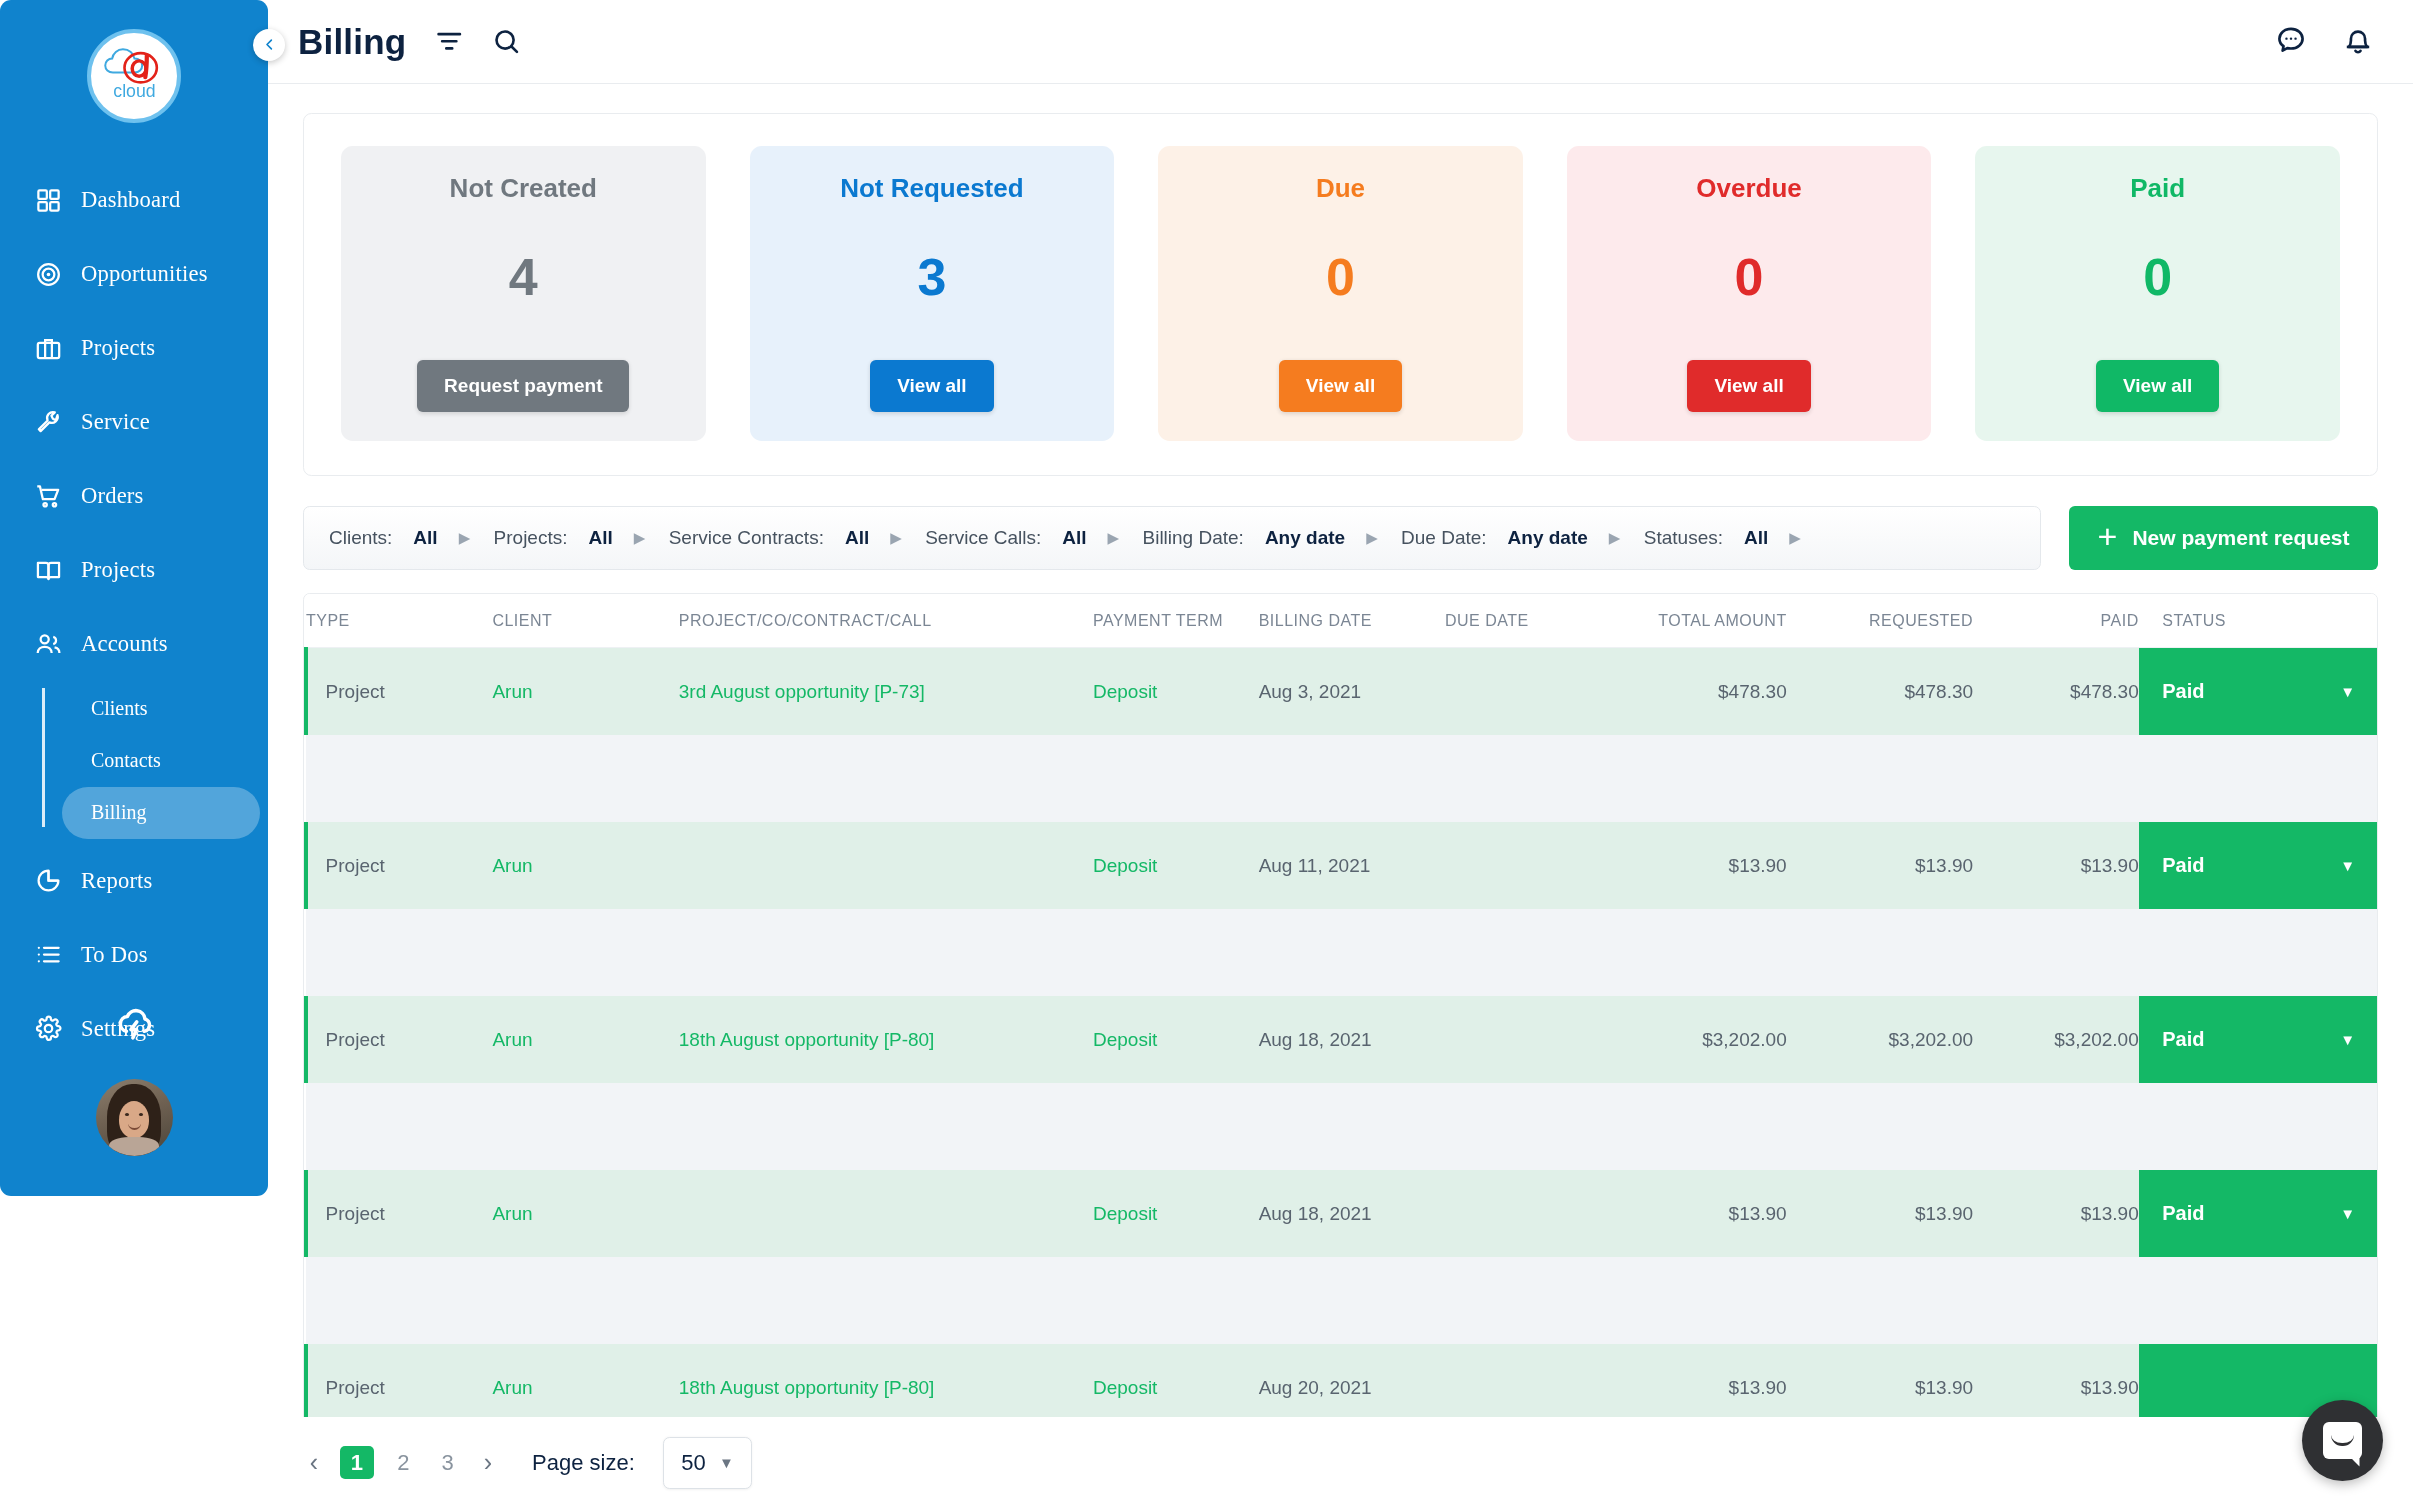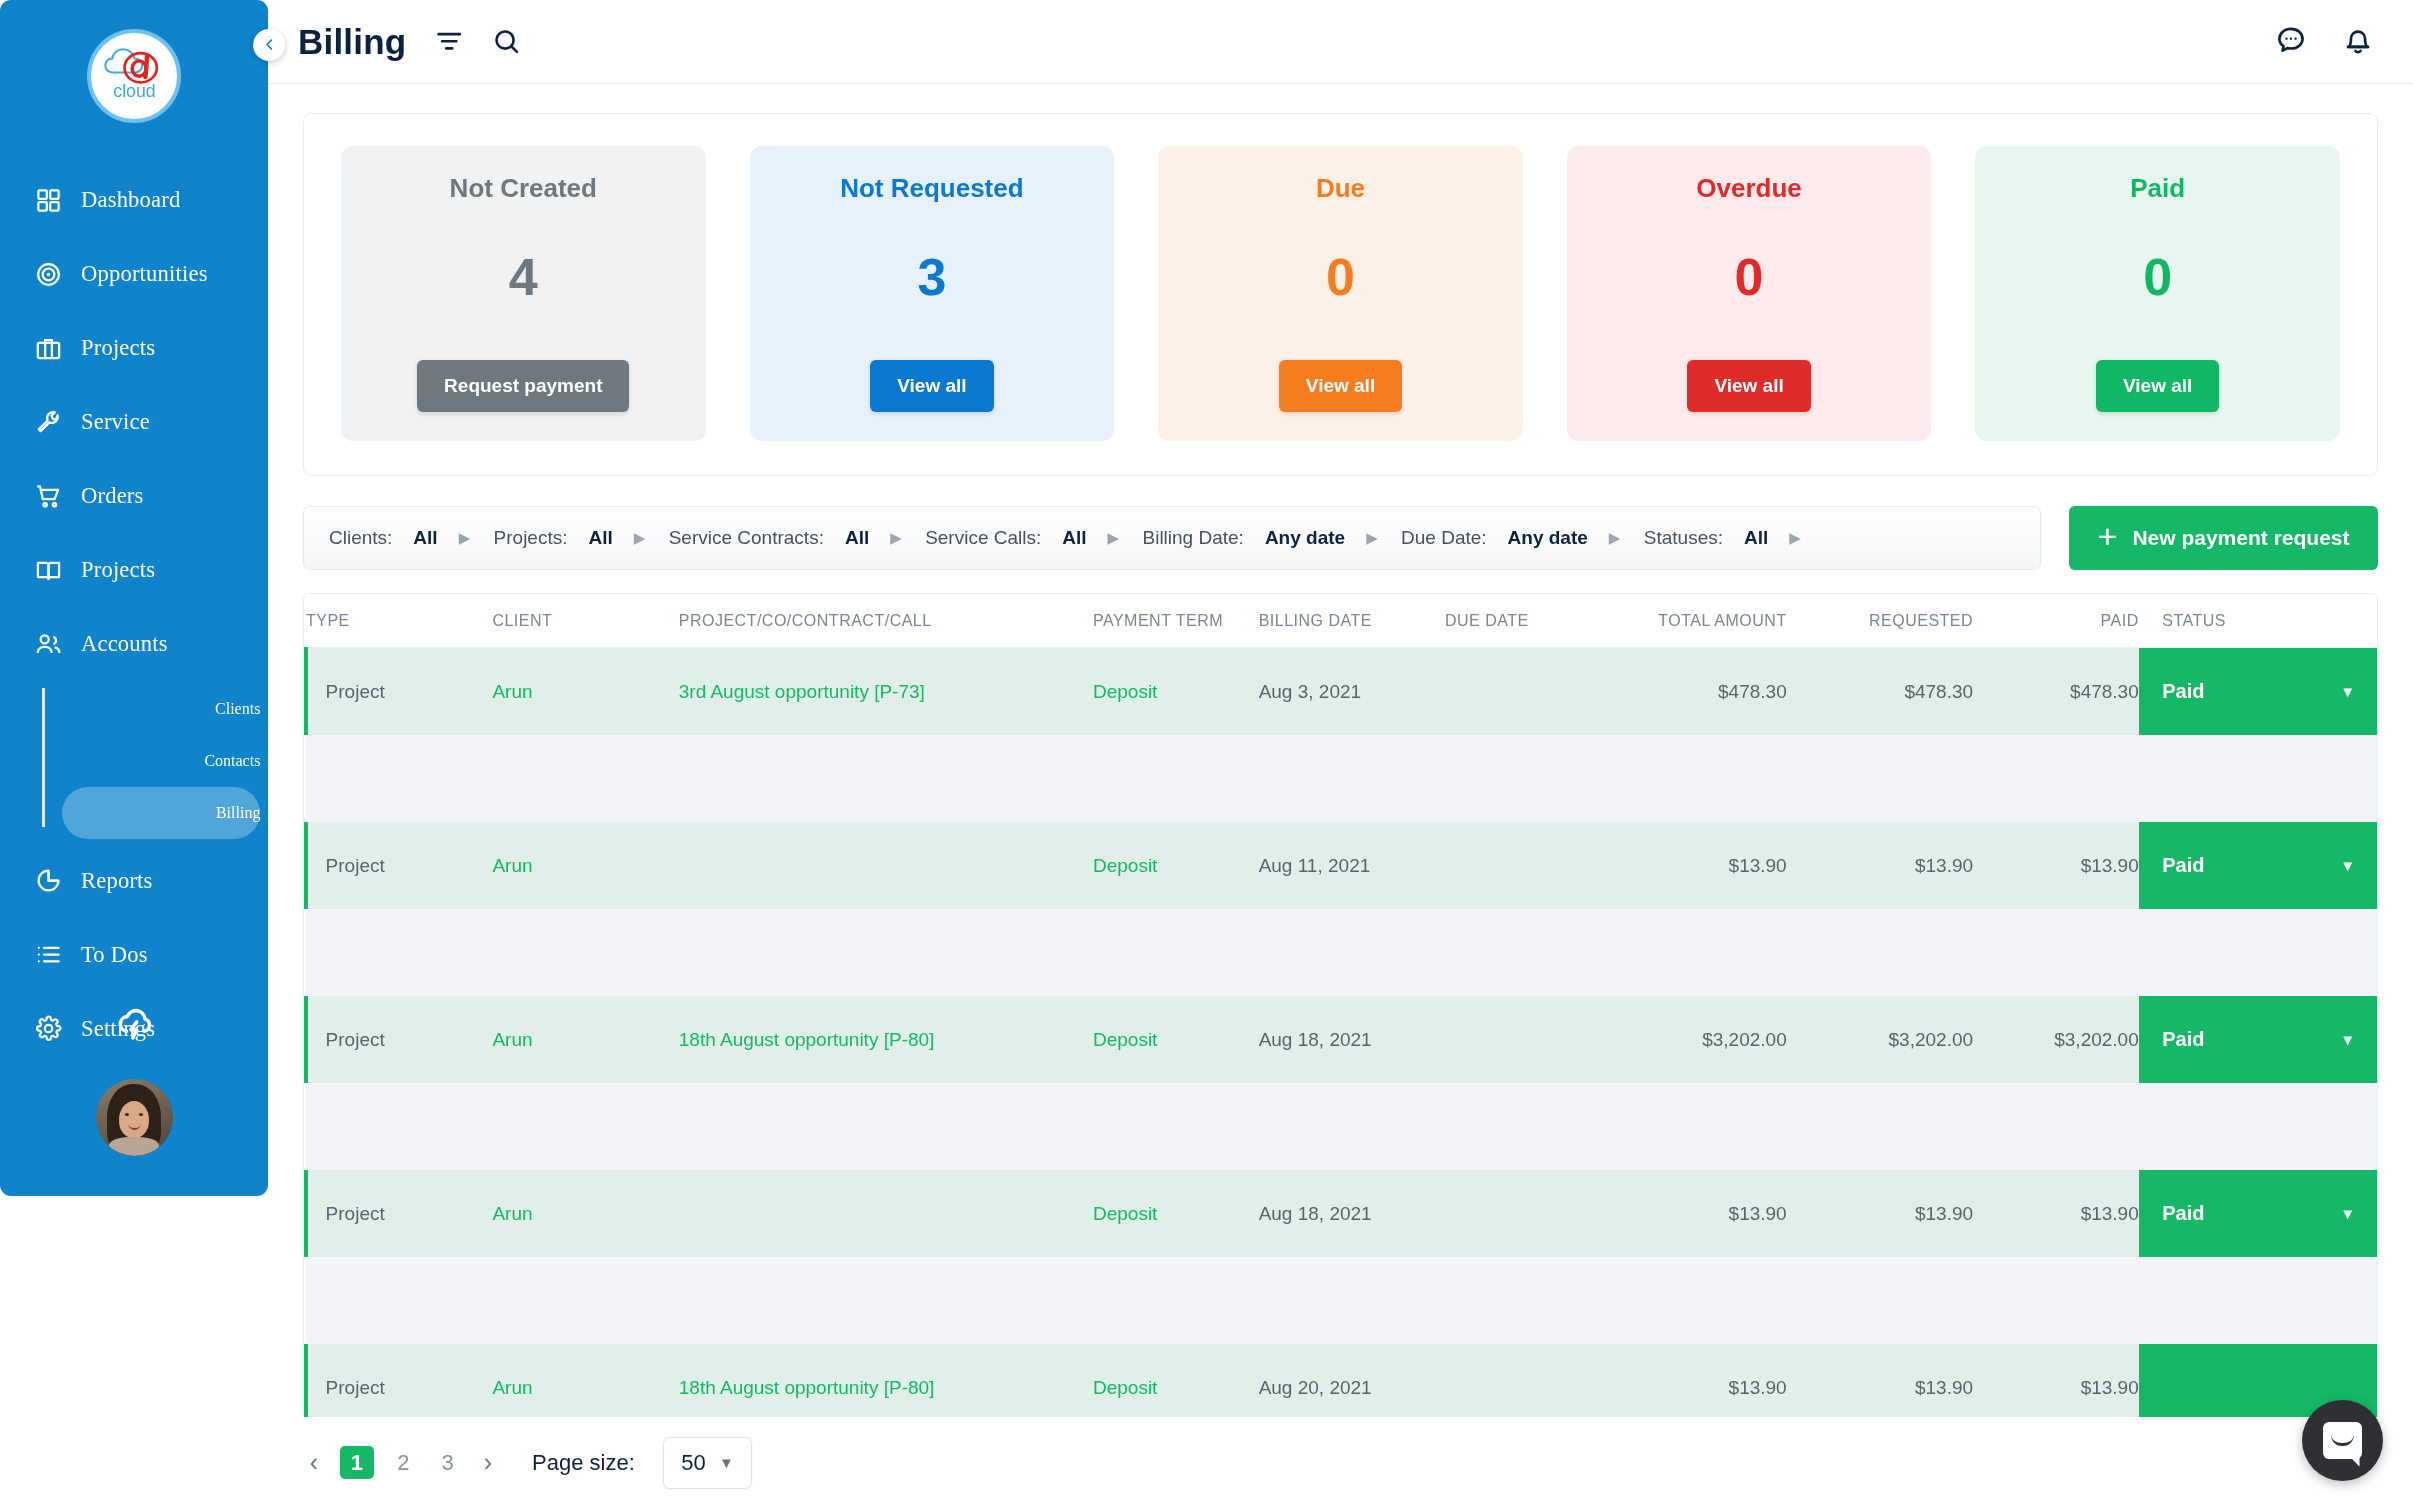--- a/index.html
+++ b/index.html
@@ -35,23 +35,22 @@
   .nav-item .ico svg { width: 27px; height: 27px; stroke: #fff; fill: none; stroke-width: 2; }
   .nav-label { font-size: 22.6px; letter-spacing: 0.2px; color: #fff; }
 
   .subnav { position: relative; margin: -11.7px 0 18.4px 0; padding-left: 44px; }
   .subnav:before {
     content:""; position:absolute; left: 42px; top: 5px; bottom: 11.7px;
     width: 2.5px; background: rgba(255,255,255,.85);
   }
   .subnav-item {
     margin-left: 18.4px; height: 52px; display: flex; align-items: center;
-    padding-left: 28.5px; border-radius: 28.5px; font-size: 16px; cursor: pointer;
+    padding-left: 28.5px; border-radius: 28.5px; font-size: 20px; cursor: pointer;
     width: 198px;
-    justify-content: flex-end;
   }
   .subnav-item.active { background: rgba(255,255,255,.28); }
 
   .sidebar-bottom { position: absolute; left: 0; bottom: 40px; width: 268px; }
   .cloud-flash { display: flex; justify-content: center; margin-bottom: 37px; }
   .cloud-flash svg { width: 39px; height: 39px; stroke: #fff; fill: none; stroke-width: 2.2; }
   .avatar-wrap { display: flex; justify-content: center; }
   .avatar {
     width: 77px; height: 77px; border-radius: 50%;
     overflow: hidden; position: relative;

